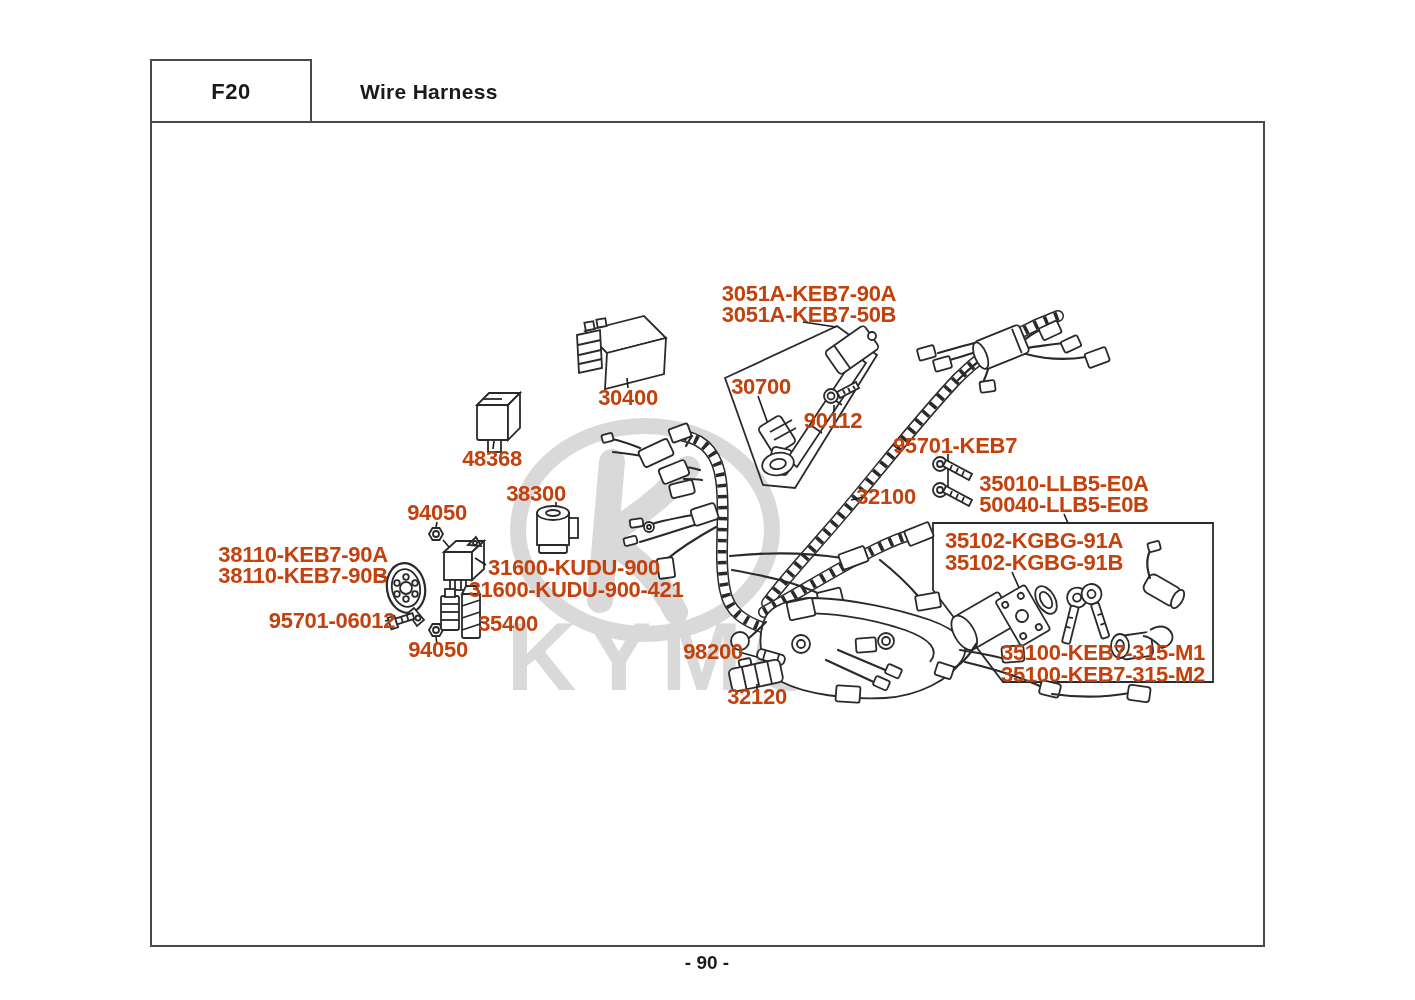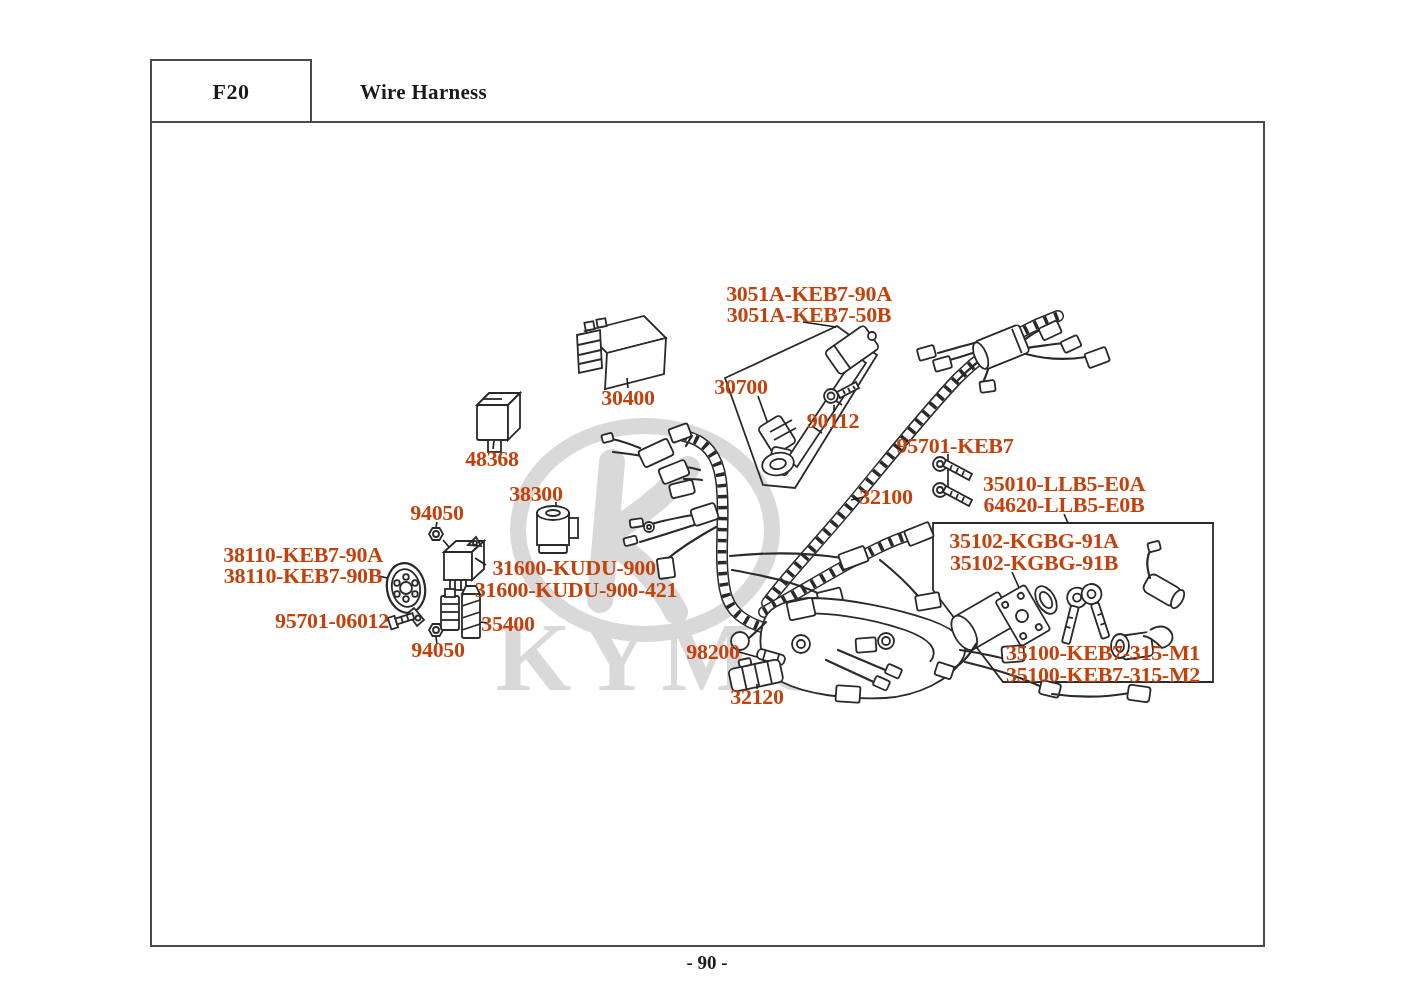--- a/index.html
+++ b/index.html
@@ -1,18 +1,18 @@
 <!DOCTYPE html>
 <html><head>
 <meta charset="utf-8">
 <style>
   html,body{margin:0;padding:0;background:#fff;}
   .page{
     position:relative;width:1415px;height:1000px;background:#fff;overflow:hidden;
-    font-family:Liberation Serif, serif;color:#1a1a1a;
+    font-family:Liberation Sans, sans-serif;color:#1a1a1a;
   }
   .main-frame{
     position:absolute;left:150px;top:121px;width:1111px;height:822px;
     border:2px solid #4a4a4a;background:#fff;
   }
   .code-box{
     position:absolute;left:150px;top:59px;width:158px;height:62px;
     border:2px solid #4a4a4a;display:flex;align-items:center;justify-content:center;
     font-size:22px;font-weight:bold;letter-spacing:0.5px;background:#fff;
   }
@@ -380,38 +380,38 @@
         <rect x="1120" y="634" width="32" height="24" rx="5" class="shape"></rect>
       </g>
       <ellipse cx="1120" cy="646" rx="9" ry="12" class="shape"></ellipse>
       <ellipse cx="1120" cy="646" rx="4" ry="6" class="ln"></ellipse>
       <path d="M 1150,630 C 1160,624 1168,626 1172,634 C 1174,640 1170,646 1162,648 C 1154,640 1148,636 1143,636" class="shape"></path>
     </g>
   </svg>
 
   <div class="plabel" style="left:809px;top:294px">3051A-KEB7-90A</div>
   <div class="plabel" style="left:809px;top:315px">3051A-KEB7-50B</div>
-  <div class="plabel" style="left:741px;top:387px">30700</div>
+  <div class="plabel" style="left:761px;top:387px">30700</div>
   <div class="plabel" style="left:833px;top:421px">90112</div>
   <div class="plabel" style="left:628px;top:398px">30400</div>
   <div class="plabel" style="left:492px;top:459px">48368</div>
   <div class="plabel" style="left:536px;top:494px">38300</div>
   <div class="plabel" style="left:437px;top:513px">94050</div>
   <div class="plabel" style="left:303px;top:555px">38110-KEB7-90A</div>
   <div class="plabel" style="left:303px;top:576px">38110-KEB7-90B</div>
   <div class="plabel" style="left:332px;top:621px">95701-06012</div>
   <div class="plabel" style="left:438px;top:650px">94050</div>
   <div class="plabel" style="left:508px;top:624px">35400</div>
   <div class="plabel" style="left:574px;top:568px">31600-KUDU-900</div>
   <div class="plabel" style="left:576px;top:590px">31600-KUDU-900-421</div>
   <div class="plabel" style="left:713px;top:652px">98200</div>
   <div class="plabel" style="left:757px;top:697px">32120</div>
   <div class="plabel" style="left:886px;top:497px">32100</div>
   <div class="plabel" style="left:955px;top:446px">95701-KEB7</div>
   <div class="plabel" style="left:1064px;top:484px">35010-LLB5-E0A</div>
-  <div class="plabel" style="left:1064px;top:505px">64620-LLB5-E0B</div>
+  <div class="plabel" style="left:1064px;top:505px">50040-LLB5-E0B</div>
   <div class="plabel" style="left:1034px;top:541px">35102-KGBG-91A</div>
   <div class="plabel" style="left:1034px;top:563px">35102-KGBG-91B</div>
   <div class="plabel" style="left:1103px;top:653px">35100-KEB7-315-M1</div>
   <div class="plabel" style="left:1103px;top:675px">35100-KEB7-315-M2</div>
 
   <div class="page-number">- 90 -</div>
 </div>
 
 </body></html>

